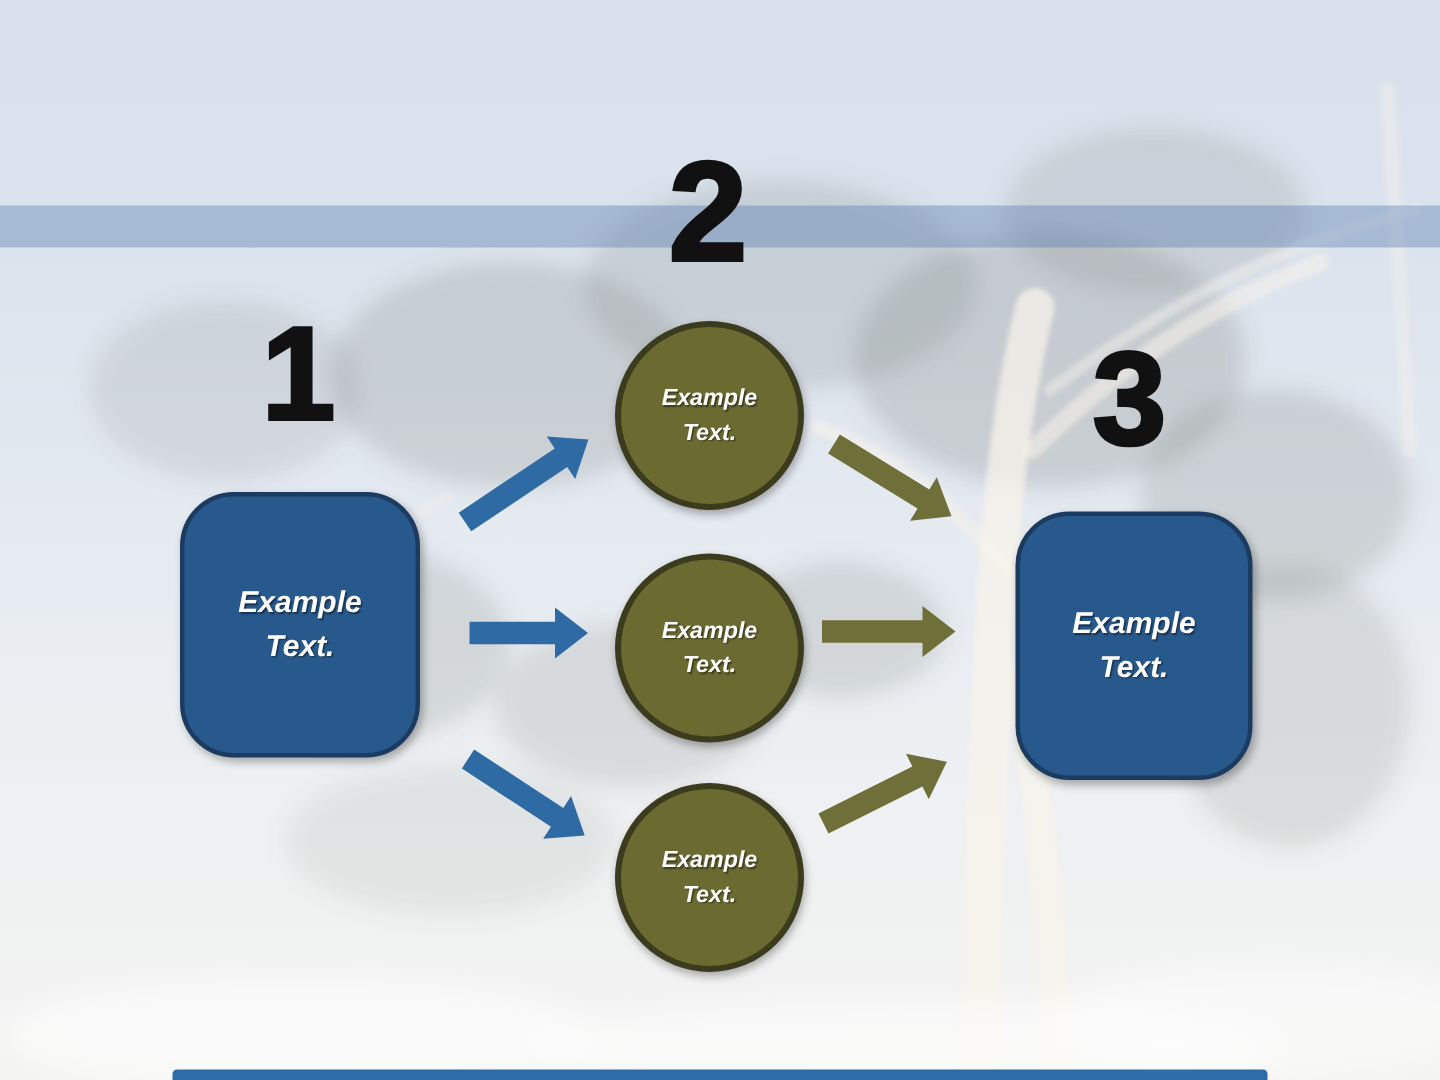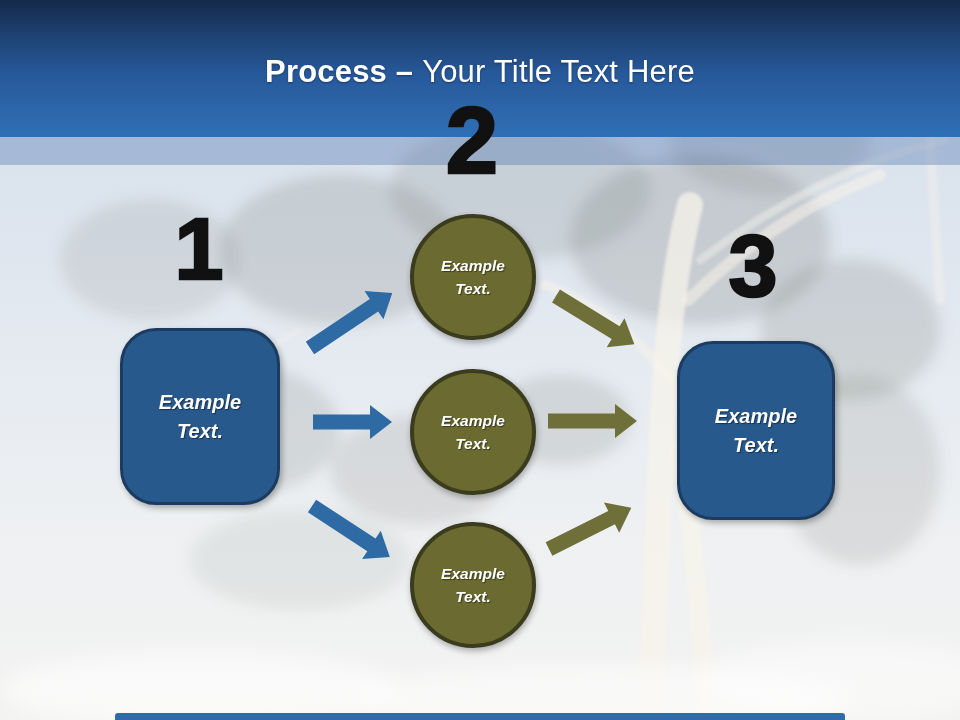--- a/index.html
+++ b/index.html
@@ -119,23 +119,20 @@
       <g fill="#ffffff" filter="url(#cblur)">
         <ellipse cx="200" cy="690" rx="200" ry="40" opacity="0.55"></ellipse>
         <ellipse cx="600" cy="700" rx="250" ry="35" opacity="0.50"></ellipse>
         <ellipse cx="850" cy="680" rx="150" ry="40" opacity="0.45"></ellipse>
       </g>
     </svg>
   </div>
 
   <div class="band"></div>
 
-  <div class="header">
-    <div class="title"><span class="bold">Process –</span>&nbsp;<span>Your Title Text Here</span></div>
-  </div>
 
   <div class="stepnum" id="num1">1</div>
   <div class="stepnum" id="num2">2</div>
   <div class="stepnum" id="num3">3</div>
 
   <svg class="arrows" width="960" height="720" viewBox="0 0 960 720">
 
     <g transform="translate(310,348) rotate(-33.8)">
       <polygon points="0,-7.5 77,-7.5 77,-17 99,0 77,17 77,7.5 0,7.5" fill="#2e6aa3"></polygon>
     </g>

